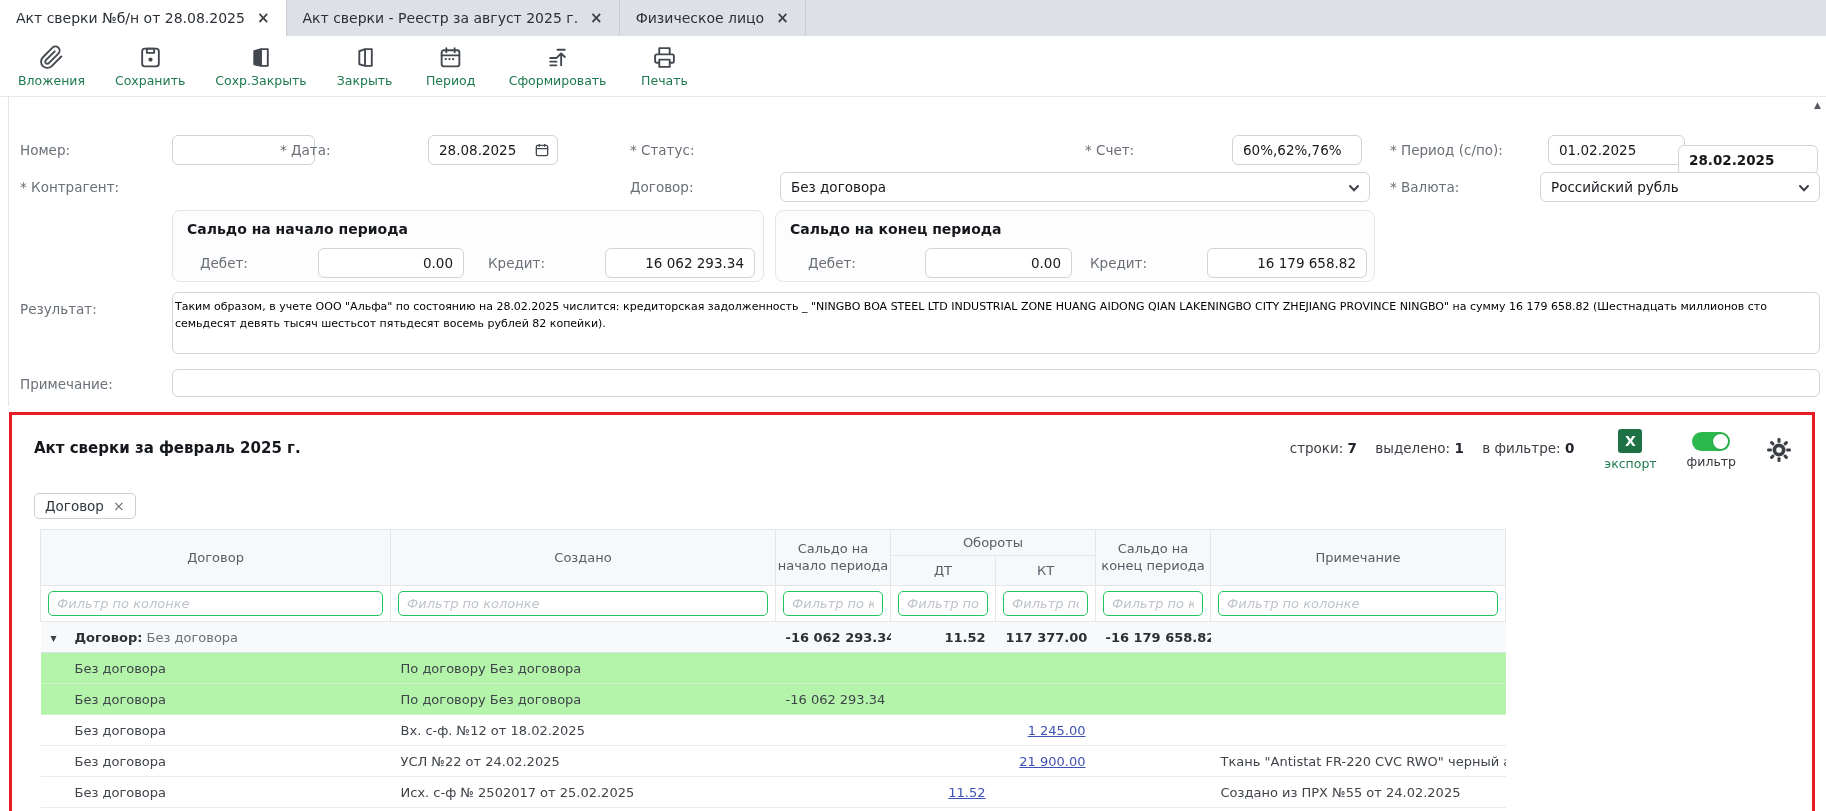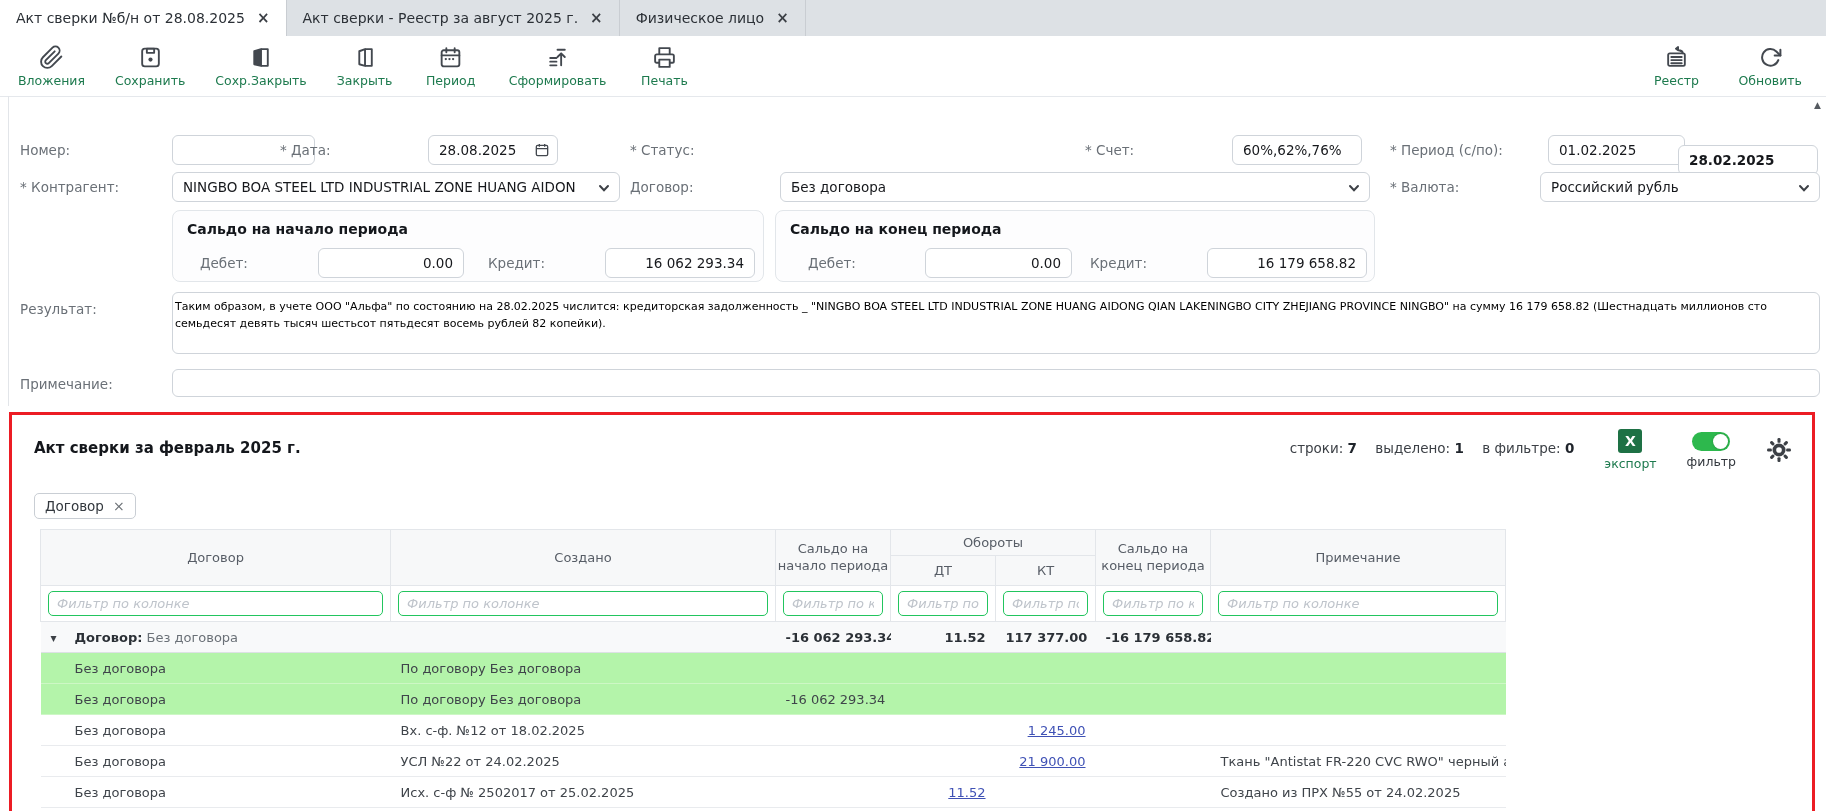--- a/index.html
+++ b/index.html
@@ -145,37 +145,20 @@
       <span class="tlbl">Сформировать</span>
     </div>
     <div class="tbtn">
       <svg viewBox="0 0 24 24" fill="none" stroke="#43484f" stroke-width="1.8" stroke-linejoin="round">
           <path d="M7 9V3h10v6"></path>
           <path d="M7 17H4.5a1.5 1.5 0 0 1-1.5-1.5v-5A1.5 1.5 0 0 1 4.5 9h15a1.5 1.5 0 0 1 1.5 1.5v5a1.5 1.5 0 0 1-1.5 1.5H17"></path>
           <rect x="7" y="14" width="10" height="7"></rect>
         </svg>
       <span class="tlbl">Печать</span>
     </div>
-    <div class="tb-right">
-      <div class="tbtn">
-        <svg viewBox="0 0 24 24" fill="none" stroke="#43484f" stroke-width="1.8" stroke-linecap="round" stroke-linejoin="round">
-            <rect x="4" y="8" width="16" height="12" rx="1.5"></rect>
-            <path d="M7 11.5h10M7 14.5h10M7 17.5h10"></path>
-            <path d="M13.5 5c3 0 4.5.8 4.5 3M11.5 3.5l2-1.5v3z" fill="#43484f"></path>
-          </svg>
-        <span class="tlbl">Реестр</span>
-      </div>
-      <div class="tbtn">
-        <svg viewBox="0 0 24 24" fill="none" stroke="#43484f" stroke-width="1.9" stroke-linecap="round" stroke-linejoin="round">
-            <polyline points="21.5 4.5 21.5 10 16 10"></polyline>
-            <path d="M19.5 14.5a8 8 0 1 1-1.9-8.3L21.5 10"></path>
-          </svg>
-        <span class="tlbl">Обновить</span>
-      </div>
-    </div>
   </div>
 
   <div class="form-area"></div>
   <div class="form-left-line"></div>
   <div class="scrollhint">▲</div>
 
   <div class="lbl" style="top:135px;left:20px;width:145px;">Номер:</div>
   <div class="fld" style="top:135px;left:172px;width:143px;"></div>
 
   <div class="lbl" style="top:135px;left:280px;width:140px;">* Дата:</div>
@@ -189,25 +172,20 @@
   <div class="lbl" style="top:135px;left:630px;width:140px;">* Статус:</div>
 
   <div class="lbl" style="top:135px;left:1085px;width:140px;">* Счет:</div>
   <div class="fld" style="top:135px;left:1232px;width:130px;">60%,62%,76%</div>
 
   <div class="lbl" style="top:135px;left:1390px;width:150px;">* Период (с/по):</div>
   <div class="fld" style="top:135px;left:1548px;width:137px;">01.02.2025</div>
   <div class="fld" style="top:145px;left:1678px;width:140px;font-weight:bold;">28.02.2025</div>
 
   <div class="lbl" style="top:172px;left:20px;width:145px;">* Контрагент:</div>
-  <div class="fld sel" style="top:172px;left:172px;width:448px;"><span>NINGBO BOA STEEL LTD INDUSTRIAL ZONE HUANG AIDON</span>
-    <svg class="chev" width="14" height="14" viewBox="0 0 14 14" fill="none" stroke="#3c4046" stroke-width="2" stroke-linecap="round">
-        <polyline points="3,5 7,9.2 11,5"></polyline>
-      </svg>
-  </div>
 
   <div class="lbl" style="top:172px;left:630px;width:140px;">Договор:</div>
   <div class="fld sel" style="top:172px;left:780px;width:590px;"><span>Без договора</span>
     <svg class="chev" width="14" height="14" viewBox="0 0 14 14" fill="none" stroke="#3c4046" stroke-width="2" stroke-linecap="round">
         <polyline points="3,5 7,9.2 11,5"></polyline>
       </svg>
   </div>
 
   <div class="lbl" style="top:172px;left:1390px;width:140px;">* Валюта:</div>
   <div class="fld sel" style="top:172px;left:1540px;width:280px;"><span>Российский рубль</span>

